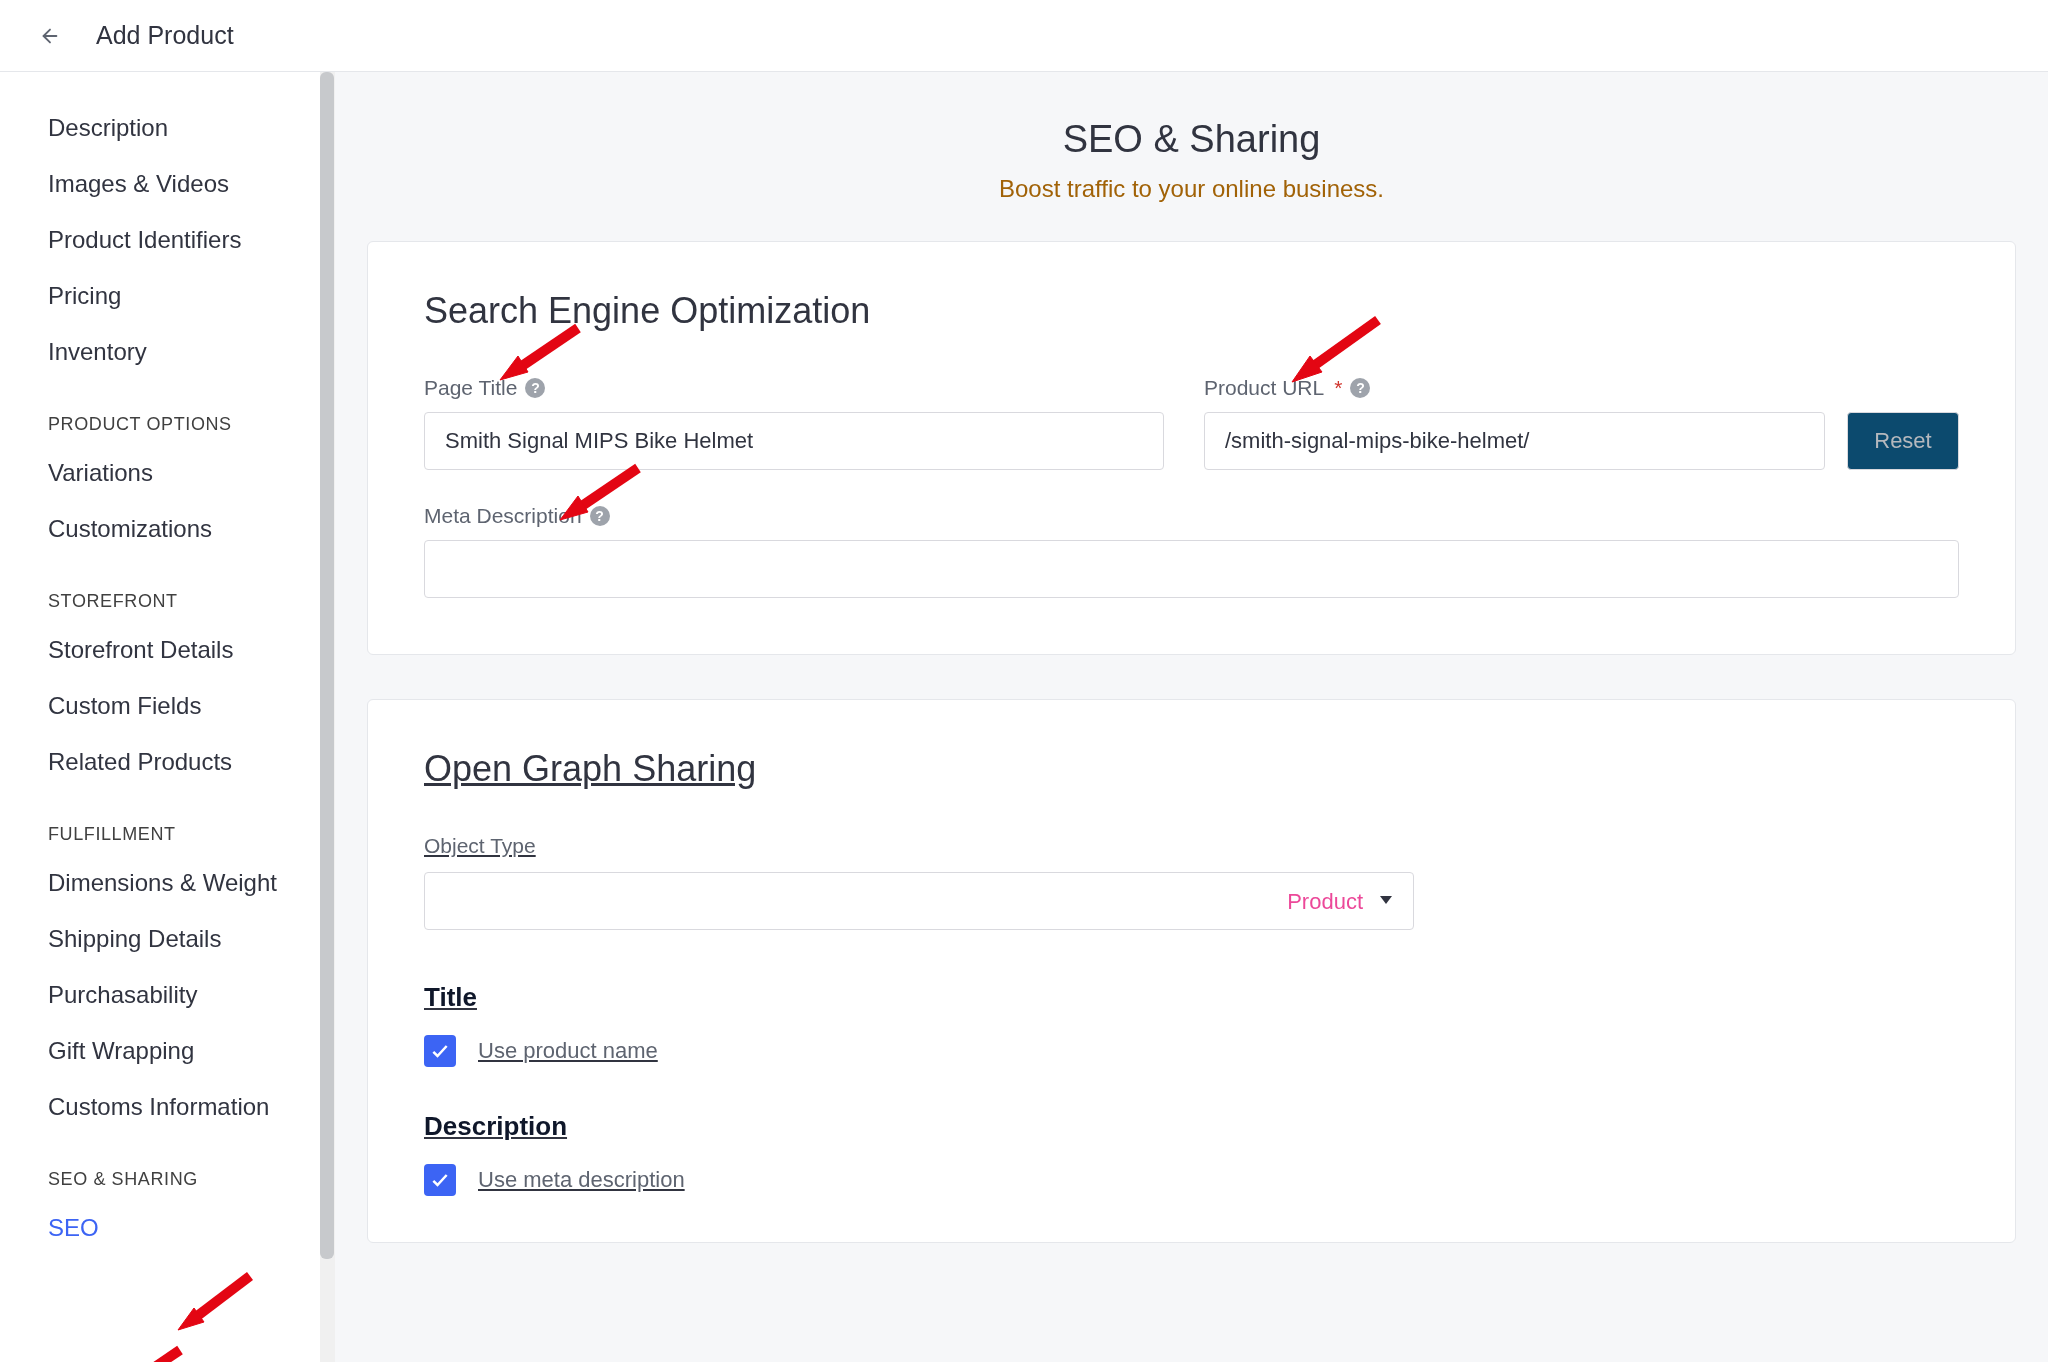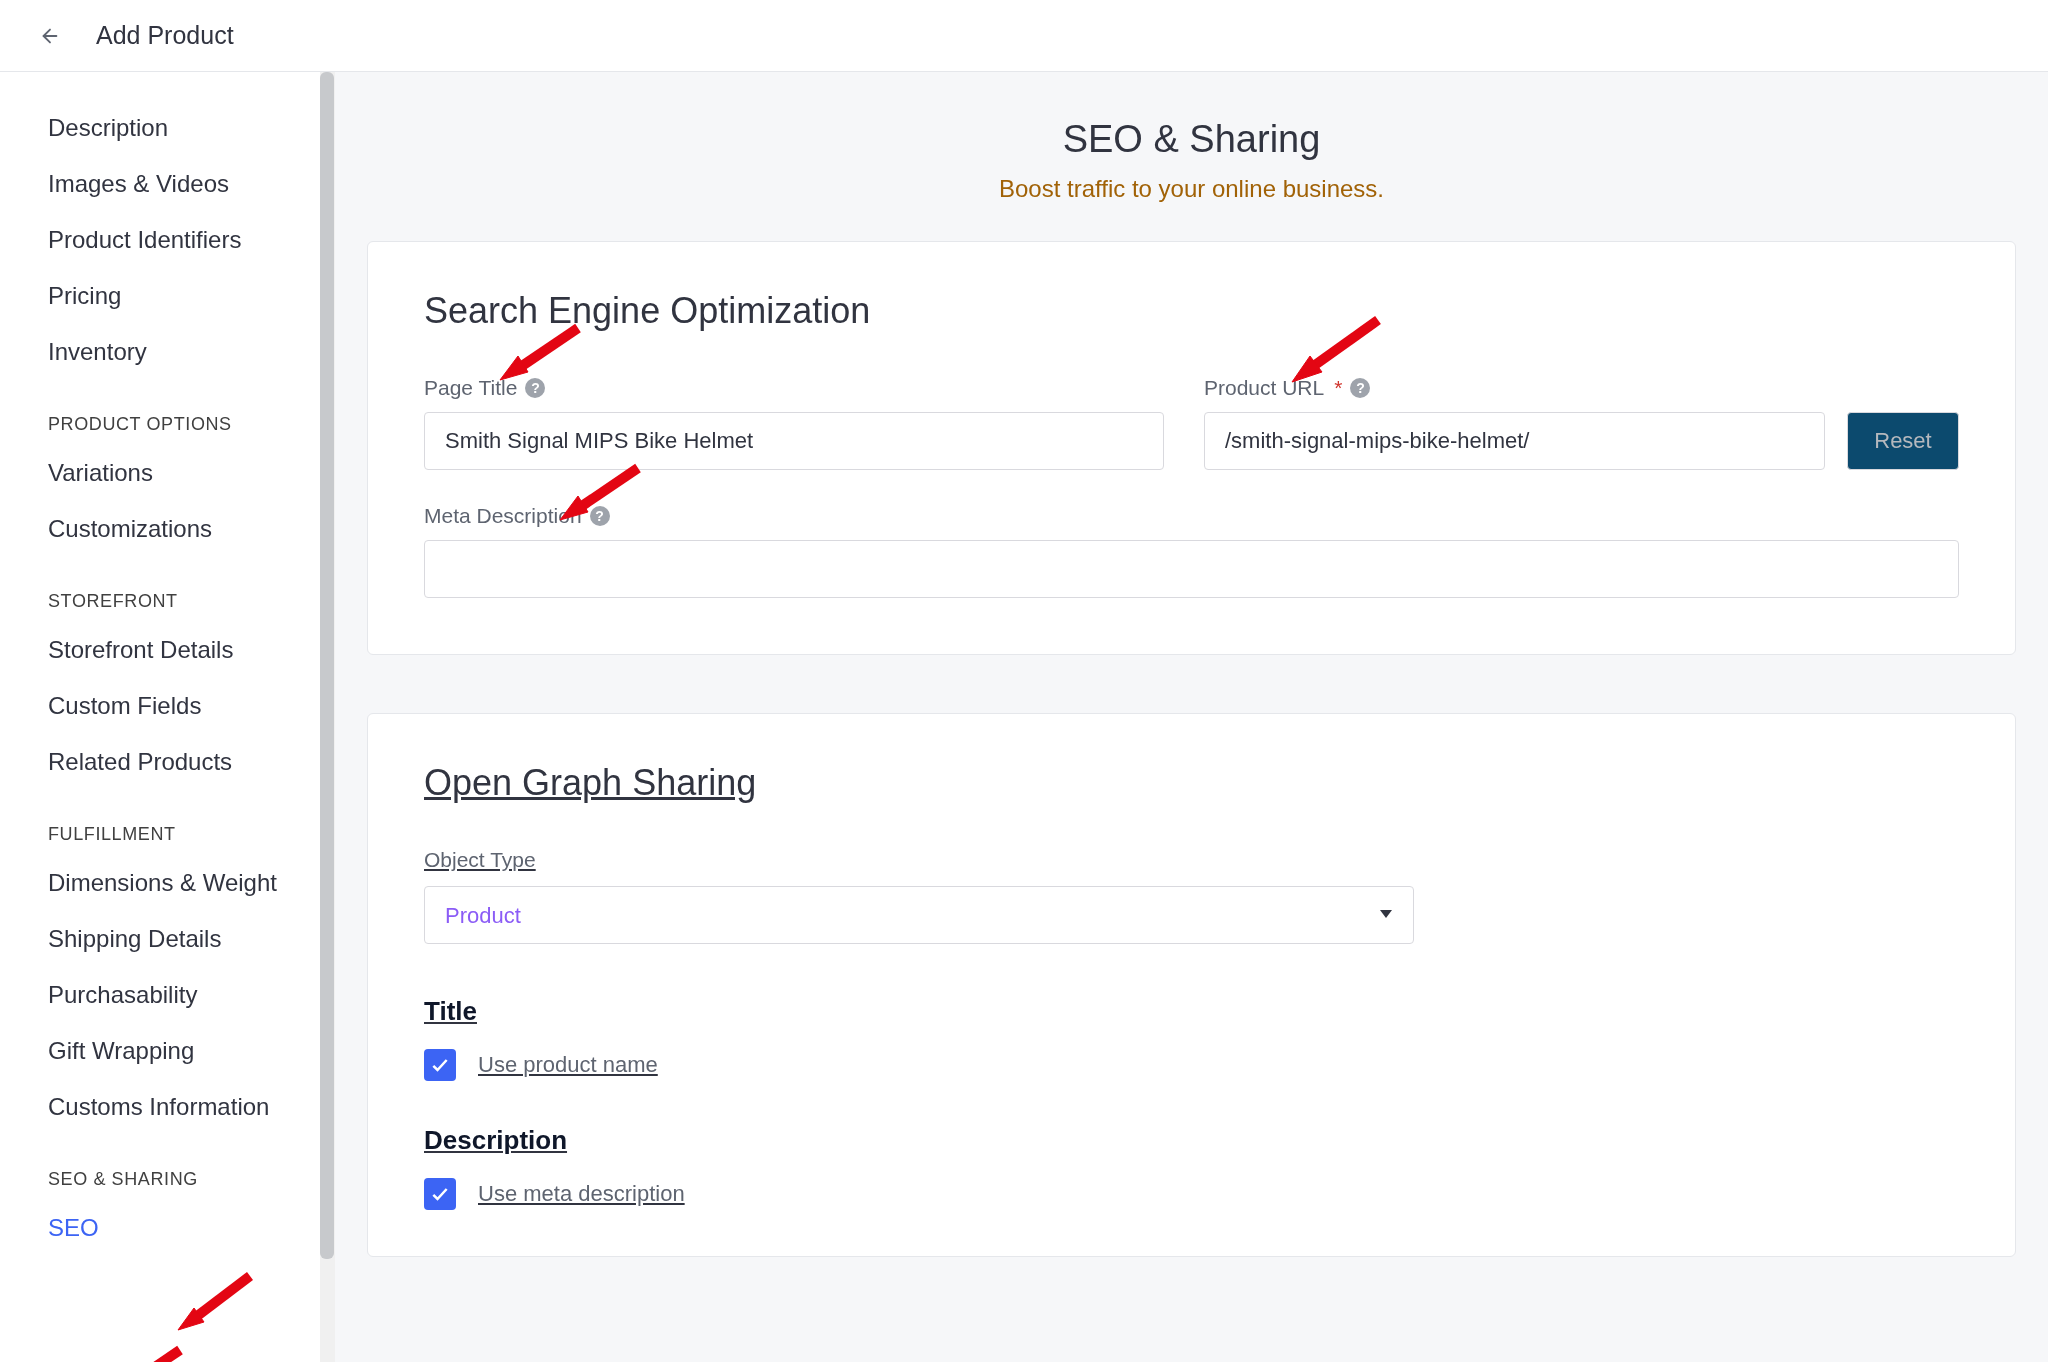--- a/index.html
+++ b/index.html
@@ -12,37 +12,37 @@
   .sidebar { width: 335px; background: #fff; padding: 28px 0 60px 48px; border-right: 1px solid #f0f0f0; position: relative;}
   .sidebar-inner { height: 100%; overflow-y: hidden; position: relative;}
   .sidebar-scrollbar-track { position:absolute; right:0; top:0; width:14px; height:100%; background:#f0f0f0;}
   .sidebar-scrollbar-thumb { position:absolute; top:0; width:100%; height: 92%; background:#c7c9cc; border-radius: 6px;}
   .nav-item { font-size: 24px; color:#313440; padding: 14px 0; cursor:pointer; }
   .nav-item.active { color:#3c64f4; border-left: 4px solid #3c64f4; margin-left:-48px; padding-left:44px;}
   .nav-section { font-size: 18px; font-weight:400; letter-spacing: .6px; color:#404040; padding: 34px 2px 10px 0;}
   .content { flex:1; background:#f6f7f9; overflow-y:auto; padding: 40px 32px 60px 32px; position:relative;}
   .hero-title { text-align:center; font-size: 38px; font-weight:500; color:#313440; margin-top:6px;}
   .hero-sub { text-align:center; font-size: 24px; color:#a16207; margin-top: 14px; margin-bottom: 38px;}
-  .card { background:#fff; border:1px solid #e5e7eb; border-radius: 6px; padding: 48px 56px 56px 56px; margin-bottom: 58px; position:relative;}
+  .card { background:#fff; border:1px solid #e5e7eb; border-radius: 6px; padding: 48px 56px 56px 56px; margin-bottom: 44px; position:relative;}
   .card-h { font-size: 36px; font-weight:500; color:#313440; margin-bottom: 44px;}
   .row2 { display:flex; gap: 40px; align-items: flex-end;}
   .field { display:flex; flex-direction:column;}
   .field-label { font-size: 21px; color:#5e6470; margin-bottom: 12px; display:flex; align-items:center; gap:8px;}
   .req { color:#d0342c; margin-left:2px;}
   .help-icon { width:20px; height:20px; border-radius:50%; background:#9ea3ab; color:#fff; font-size:14px; font-weight:700; display:inline-flex; align-items:center; justify-content:center; }
   .text-input { height: 58px; border:1px solid #d9d9de; border-radius:4px; font-size: 22px; padding: 17px 20px; color:#313440; background:#fff;}
   .meta-row { margin-top: 34px;}
   .textarea-input { width:100%; height: 58px; border:1px solid #d9d9de; border-radius:4px; font-size: 22px; padding: 14px 20px; color:#313440; background:#fff; resize:none;}
   .reset-btn { height:58px; padding: 0 24px; border:1px solid #d9d9de; border-radius:4px; background:#0c4a6e; color:#b5b8bd; font-size:22px; cursor:pointer; min-width:112px;}
   .page-title-field { flex:1; max-width: 740px;}
   .url-wrap { flex:1; display:flex; gap:22px; align-items:flex-end;}
   .url-wrap .text-input { flex:1;}
   .section-sub { font-size: 26px; font-weight:600; color:#0f172a; margin-top:10px; margin-bottom: 22px;}
   .select-wrap { position:relative; width: 990px; margin-bottom:42px;}
-  .select-input { width:100%; height:58px; border:1px solid #d9d9de; border-radius:4px; background:#fff; font-size:22px; padding:0 50px 0 20px; color:#8b5cf6; appearance:none; cursor:pointer;}
+  .select-input { width:100%; height:58px; border:1px solid #d9d9de; border-radius:4px; background:#fff; font-size:22px; padding:0 50px 0 20px; color:#ec4899; appearance:none; cursor:pointer;text-align:right;}
   .select-caret { position:absolute; right:20px; top:50%; transform:translateY(-50%); pointer-events:none; color:#5e6470;}
   .checkbox-row { display:flex; align-items:center; gap:22px; margin-bottom: 10px;}
   .checkbox { width:32px; height:32px; border-radius:4px; background:#3c64f4; display:flex; align-items:center; justify-content:center; cursor:pointer; flex-shrink:0;}
   .checkbox svg { width:20px; height:20px; stroke:#fff; stroke-width:3; fill:none;}
   .checkbox-label { font-size:22px; color:#5e6470;}
   
   .arrow { position:absolute; pointer-events:none; }
   .arrow svg polygon, .arrow svg line { fill:#e30613; stroke:#e30613;}
 </style>
 </head>

